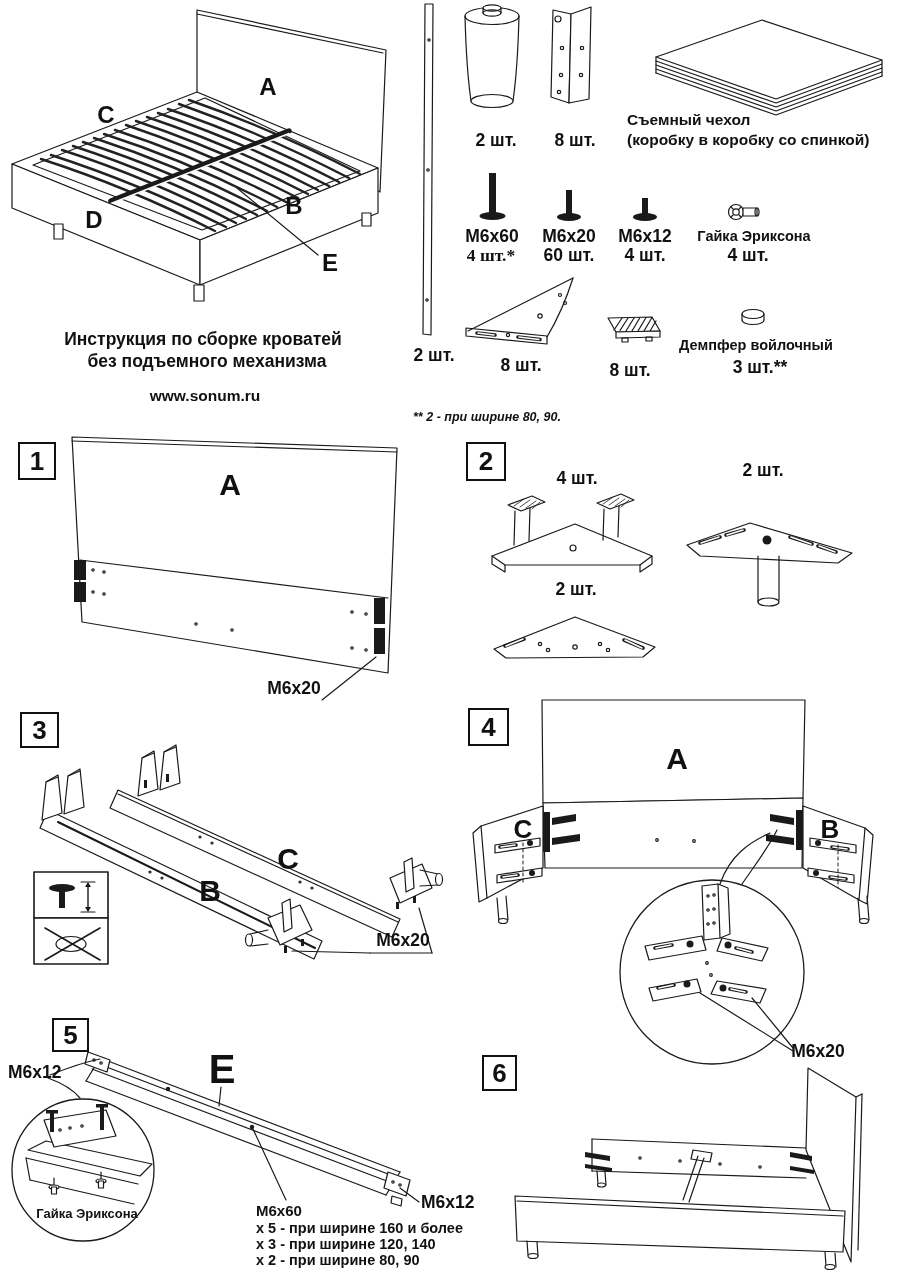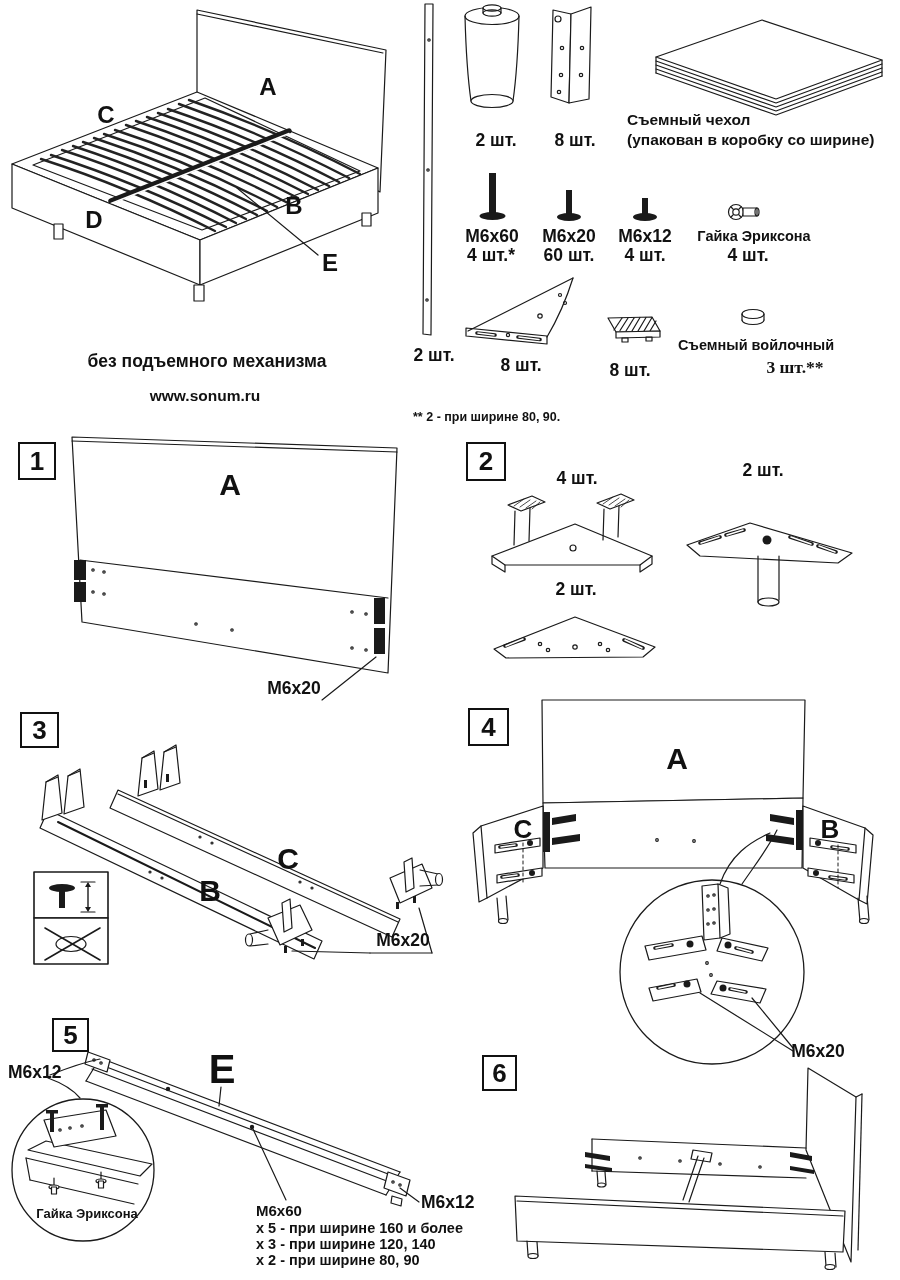--- a/index.html
+++ b/index.html
@@ -434,47 +434,48 @@
     <line x1="517" y1="1201" x2="843" y2="1216"></line>
     <line x1="527" y1="1241" x2="528" y2="1255"></line>
     <line x1="537" y1="1242" x2="538" y2="1256"></line>
     <ellipse class="wf" cx="533" cy="1256" rx="5" ry="2.5"></ellipse>
     <line x1="825" y1="1252" x2="826" y2="1266"></line>
     <line x1="835" y1="1253" x2="836" y2="1267"></line>
     <ellipse class="wf" cx="830" cy="1267" rx="5" ry="2.5"></ellipse>
   </g>
 </svg>
 
+<div class="lbl c" style="left:203px;top:340px;font-size:17.5px;">Инструкция по сборке кроватей</div>
 <div class="lbl c" style="left:199px;top:362px;font-size:17.5px;padding-left:16px;">без подъемного механизма</div>
 <div class="lbl c" style="left:205px;top:396px;font-size:15.5px;">www.sonum.ru</div>
 
 <div class="lbl c" style="left:268px;top:87px;font-size:24px;">A</div>
 <div class="lbl c" style="left:106px;top:115px;font-size:24px;">C</div>
 <div class="lbl c" style="left:94px;top:220px;font-size:24px;">D</div>
 <div class="lbl c" style="left:294px;top:206px;font-size:24px;">B</div>
 <div class="lbl c" style="left:330px;top:263px;font-size:24px;">E</div>
 
 <div class="lbl c" style="left:434px;top:356px;font-size:17.5px;">2 шт.</div>
 <div class="lbl c" style="left:496px;top:141px;font-size:17.5px;">2 шт.</div>
 <div class="lbl c" style="left:575px;top:141px;font-size:17.5px;">8 шт.</div>
 <div class="lbl" style="left:627px;top:111px;font-size:15.5px;text-align:center;">Съемный чехол</div>
-<div class="lbl" style="left:627px;top:131px;font-size:15.5px;">(упакован в коробку со ширине)</div>
+<div class="lbl" style="left:627px;top:131px;font-size:15.5px;">(коробку в коробку со спинкой)</div>
 <div class="lbl c" style="left:492px;top:237px;font-size:17.5px;">М6х60</div>
-<div class="lbl c" style="left:491px;top:256px;font-size:17.5px;">4 шт.*</div>
+<div class="lbl c" style="left:491px;top:256px;font-size:17.5px;font-family:Liberation Serif, serif;">4 шт.*</div>
 <div class="lbl c" style="left:569px;top:237px;font-size:17.5px;">М6х20</div>
 <div class="lbl c" style="left:569px;top:256px;font-size:17.5px;">60 шт.</div>
 <div class="lbl c" style="left:645px;top:237px;font-size:17.5px;">М6х12</div>
 <div class="lbl c" style="left:645px;top:256px;font-size:17.5px;">4 шт.</div>
 <div class="lbl c" style="left:754px;top:237px;font-size:14.5px;">Гайка Эриксона</div>
 <div class="lbl c" style="left:748px;top:256px;font-size:17.5px;">4 шт.</div>
 <div class="lbl c" style="left:521px;top:366px;font-size:17.5px;">8 шт.</div>
 <div class="lbl c" style="left:630px;top:371px;font-size:17.5px;">8 шт.</div>
-<div class="lbl c" style="left:756px;top:346px;font-size:14.5px;">Съемный войлочный</div>
-<div class="lbl c" style="left:795px;top:368px;font-size:17.5px;font-family:Liberation Serif, serif;">3 шт.**</div>
-<div class="lbl" style="left:413px;top:411px;font-size:12.5px;">** 2 - при ширине 80, 90.</div>
+<div class="lbl c" style="left:756px;top:346px;font-size:14.5px;">Демпфер войлочный</div>
+<div class="lbl c" style="left:760px;top:368px;font-size:17.5px;">3 шт.**</div>
+<div class="lbl" style="left:413px;top:411px;font-size:12.5px;font-style:italic;">** 2 - при ширине 80, 90.</div>
 
 <div class="stepnum" style="left:18px;top:442px;width:34px;height:34px;">1</div>
 <div class="stepnum" style="left:466px;top:442px;width:36px;height:35px;">2</div>
 <div class="stepnum" style="left:20px;top:712px;width:35px;height:32px;">3</div>
 <div class="stepnum" style="left:468px;top:708px;width:37px;height:34px;">4</div>
 <div class="stepnum" style="left:52px;top:1018px;width:33px;height:30px;">5</div>
 <div class="stepnum" style="left:482px;top:1055px;width:31px;height:32px;">6</div>
 
 <div class="lbl c" style="left:230px;top:484px;font-size:30px;">A</div>
 <div class="lbl c" style="left:294px;top:689px;font-size:17.5px;">М6х20</div>

